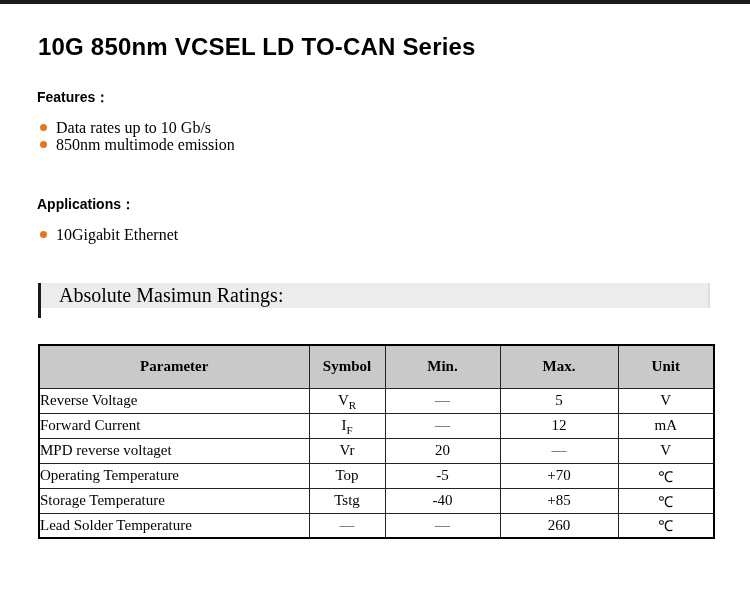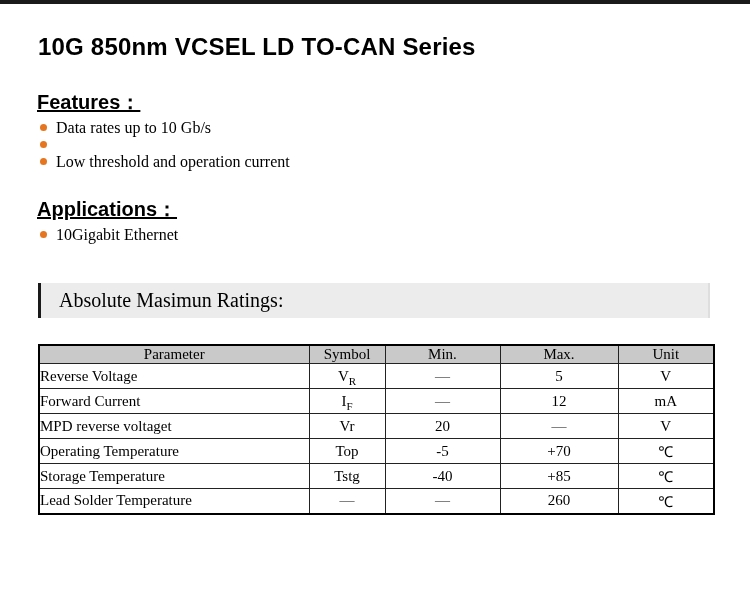--- a/index.html
+++ b/index.html
@@ -24,24 +24,23 @@
     font-size: 24px;
     font-weight: bold;
     letter-spacing: 0.2px;
     white-space: nowrap;
     text-align: right;
   }
   .sec-heading {
     position: absolute;
     left: 37px;
     font-family: "Liberation Sans", sans-serif;
-    font-size: 20px;
+    font-size: 14px;
     font-weight: bold;
     white-space: nowrap;
-    text-decoration: underline;
   }
   .feat-heading { top: 89px; }
   .app-heading  { top: 196px; }
   .bullet-list {
     position: absolute;
     left: 40px;
     list-style: none;
   }
   .feat-list { top: 119px; }
   .app-list  { top: 226px; }
@@ -58,21 +57,21 @@
     margin-right: 9px;
     flex: 0 0 auto;
   }
   .li-text {
     font-size: 16px;
     white-space: nowrap;
   }
   .banner {
     position: absolute;
     top: 283px; left: 38px;
-    width: 672px; height: 35px;
+    width: 672px; height: 25px;
     display: flex;
   }
   .banner-bar {
     width: 3px; height: 35px;
     background: #1a1a1a;
     flex: 0 0 auto;
   }
   .banner-bg {
     flex: 1;
     background: #ececec;
@@ -101,22 +100,22 @@
   table.ratings { border: 2px solid #000; }
   table.ratings th, table.ratings td {
     border: 1px solid #222;
     text-align: center;
     vertical-align: middle;
     overflow: hidden;
     white-space: nowrap;
   }
   table.ratings th {
     background: #c9c9c9;
-    font-weight: normal;
-    height: 18px;
+    font-weight: bold;
+    height: 43px;
     margin-top: 40px;
   }
   table.ratings td { height: 25px; }
   table.ratings td:first-child {
     text-align: left;
     padding-left: 0;
   }
   table.ratings sub {
     font-size: 11px;
     line-height: 0;
@@ -133,24 +132,21 @@
   <h1 class="title">10G 850nm VCSEL LD TO-CAN Series</h1>
 
   <h2 class="sec-heading feat-heading">Features：</h2>
   <ul class="bullet-list feat-list">
     <li>
       <span class="dot"></span>
       <span class="li-text">Data rates up to 10 Gb/s</span>
     </li>
     <li>
       <span class="dot"></span>
-    </li>
-    <li>
-      <span class="dot"></span>
-      <span class="li-text">Low threshold and operation current</span>
+      <span class="li-text">850nm multimode emission</span>
     </li>
   </ul>
 
   <h2 class="sec-heading app-heading">Applications：</h2>
   <ul class="bullet-list app-list">
     <li>
       <span class="dot"></span>
       <span class="li-text">10Gigabit Ethernet</span>
     </li>
   </ul>

